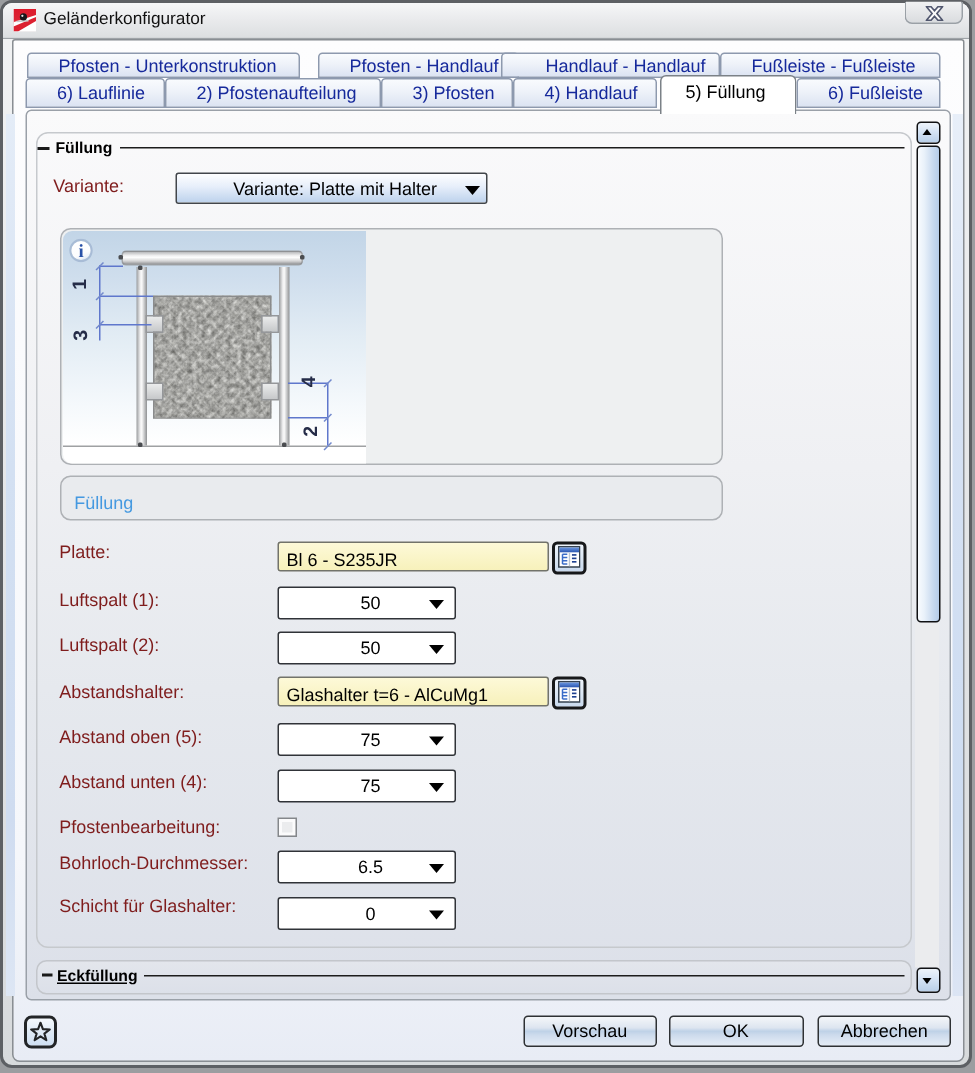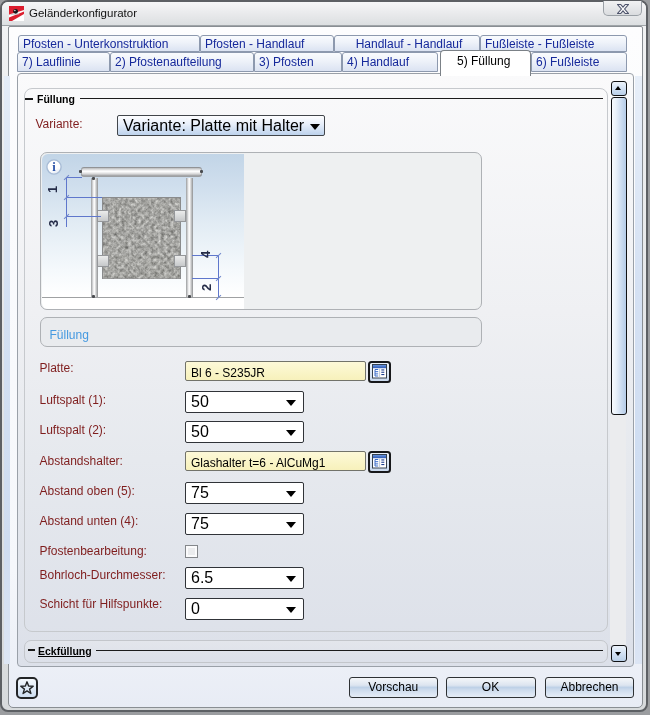--- a/index.html
+++ b/index.html
@@ -14,38 +14,38 @@
     background:linear-gradient(180deg,#f6f7f8 0%,#e9eaec 50%,#dcdfe1 100%); }
   .title-txt { position:absolute; left:29px; top:7px; font-size:11.5px; color:#111; }
   .closebtn { position:absolute; left:603px; top:1px; width:39px; height:15px;
     border:1px solid #9aa0a6; border-top:none; border-radius:0 0 5px 5px;
     background:linear-gradient(180deg,#f1f2f3,#dadcdf); }
   .tabpanel { position:absolute; left:8px; top:26px; width:635px; height:682px;
     border:1px solid #898e93; border-radius:2px 2px 5px 5px;
     background:linear-gradient(180deg,#fdfdfe 0%,#f5f7fb 80%,#e8ecf5 100%); }
   .tab { position:absolute; border:1px solid #8d99ae; border-radius:3px 3px 0 0;
     background:linear-gradient(180deg,#f9fbfe 0%,#eef2f9 45%,#dbe3f2 100%);
-    color:#16299b; font-size:12px; padding-left:4px; z-index:2; white-space:nowrap; }
+    color:#16299b; font-size:12px; padding-left:20px; z-index:2; white-space:nowrap; }
   .tab.r1 { top:35px; height:17px; line-height:16px; }
   .tab.r2 { top:52px; height:20px; line-height:18px; }
   .tab.active { top:50px; height:26px; line-height:21px; background:#ffffff;
     color:#000; border-color:#7b8187; border-bottom:none; z-index:4;
     border-radius:4px 4px 0 0; font-size:12px; padding-left:16px; }
   .pane { position:absolute; left:17px; top:73px; width:617px; height:594px;
     border:1px solid #9aa0a8; border-radius:4px;
     background:linear-gradient(180deg,#fafafb 0%,#eff0f3 40%,#e6e9ee 65%,#dce0e9 100%); z-index:3; }
   .group { position:absolute; left:24px; top:88px; width:584px; height:544px;
     border:1px solid #c6c9cd; border-radius:8px; z-index:4; }
   .grouphead { position:absolute; z-index:6; font-weight:bold; font-size:10.5px; color:#000; }
   .gline { position:absolute; height:1px; background:#1c1c1c; z-index:5; }
   .minus { position:absolute; width:7.5px; height:1.8px; background:#1a1a1a; z-index:6; }
   .lbl { position:absolute; font-size:12px; color:#7f1d1d; z-index:6; line-height:13px; }
   .combo { position:absolute; height:22px; width:119px; background:#ffffff;
-    border:1px solid #303338; border-radius:2px; font-size:16px; color:#000;
-    line-height:20px; padding-left:5px; z-index:6; }
+    border:1px solid #303338; border-radius:2px; font-size:12px; color:#000;
+    line-height:20px; padding-left:5px; z-index:6;text-align:center; }
   .combo .arr { position:absolute; right:7px; top:8px; width:0; height:0;
     border-left:5.5px solid transparent; border-right:5.5px solid transparent;
     border-top:6px solid #000; }
   .yellow { position:absolute; height:20px; width:181px;
     background:linear-gradient(180deg,#fdf9d8,#f7f1bb);
     border:1px solid #72736a; border-radius:2px; font-size:12px; color:#000;
     line-height:19.5px; padding-left:5px; padding-top:1.5px; z-index:6; }
   .catbtn { position:absolute; width:23px; height:22px; border:2px solid #17181a;
     border-radius:3.5px; background:linear-gradient(180deg,#eef4fb,#c9d9ed); z-index:6; }
   .btn { position:absolute; height:21px; width:90px; border:1px solid #2e3134;
@@ -88,25 +88,25 @@
   <circle cx="5.9" cy="4.5" r="0.75" fill="#e8e8ea"></circle>
 </svg>
 <div class="title-txt">Geländerkonfigurator</div>
 <div class="closebtn"></div>
 <svg class="abs" style="left:617px;top:4px;z-index:6;" width="12" height="10" viewBox="0 0 12 10">
   <path d="M0.6 0.5 L3.7 0.5 L6 3.2 L8.3 0.5 L11.4 0.5 L7.6 5 L11.4 9.5 L8.3 9.5 L6 6.8 L3.7 9.5 L0.6 9.5 L4.4 5 Z" fill="#fafafa" stroke="#50566e" stroke-width="1.1" stroke-linejoin="miter"></path>
 </svg>
 <div class="tabpanel"></div>
 
 <div class="tab r1" style="left:18px;width:182px;">Pfosten - Unterkonstruktion</div>
-<div class="tab r1" style="left:200px;width:134px;">Pfosten - Handlauf</div>
+<div class="tab r1" style="left:212px;width:134px;">Pfosten - Handlauf</div>
 <div class="tab r1" style="left:334px;width:146px;text-align:center;">Handlauf - Handlauf</div>
 <div class="tab r1" style="left:480px;width:147px;">Fußleiste - Fußleiste</div>
 
-<div class="tab r2" style="left:17px;width:93px;">7) Lauflinie</div>
+<div class="tab r2" style="left:17px;width:93px;">6) Lauflinie</div>
 <div class="tab r2" style="left:110px;width:144px;">2) Pfostenaufteilung</div>
 <div class="tab r2" style="left:254px;width:88px;">3) Pfosten</div>
 <div class="tab r2" style="left:342px;width:96px;">4) Handlauf</div>
 <div class="tab active" style="left:440px;width:91px;">5) Füllung</div>
 <div class="tab r2" style="left:531px;width:96px;">6) Fußleiste</div>
 
 <div class="abs" style="left:635px;top:76px;width:7px;height:588px;background:linear-gradient(180deg,#e8eff9,#d5e1f3 35%,#cddcf1 80%,#dce5f4);z-index:2;"></div>
 <div class="abs" style="left:3.5px;top:76px;width:6px;height:588px;background:linear-gradient(180deg,#e4ecf7,#d3e0f2 40%,#cfdcf0 80%,#dde6f4);z-index:2;"></div>
 <div class="pane"></div>
 <div class="group"></div>
@@ -244,21 +244,21 @@
 
 <div class="lbl" style="left:39.5px;top:515px;">Abstand unten (4):</div>
 <div class="combo" style="left:185px;top:512.5px;">75<span class="arr"></span></div>
 
 <div class="lbl" style="left:39.5px;top:545px;">Pfostenbearbeitung:</div>
 <div class="abs" style="left:185px;top:545.3px;width:13px;height:13px;border:1.4px solid #84878b;background:#ebecee;box-shadow:inset 0 0 0 2px #fbfbfc;z-index:6;"></div>
 
 <div class="lbl" style="left:39.5px;top:568.5px;">Bohrloch-Durchmesser:</div>
 <div class="combo" style="left:185px;top:567px;">6.5<span class="arr"></span></div>
 
-<div class="lbl" style="left:39.5px;top:597.5px;">Schicht für Hilfspunkte:</div>
+<div class="lbl" style="left:39.5px;top:597.5px;">Schicht für Glashalter:</div>
 <div class="combo" style="left:185px;top:598px;">0<span class="arr"></span></div>
 
 <div class="abs" style="left:24px;top:639.5px;width:584px;height:23px;border:1px solid #c3c6cb;border-radius:7px;background:linear-gradient(180deg,#e3e6ec,#dce0e9);z-index:4;"></div>
 <div class="minus" style="left:27.5px;top:649.2px;"></div>
 <div class="grouphead" style="left:38px;top:644.5px;text-decoration:underline;">Eckfüllung</div>
 <div class="gline" style="left:96px;top:649.5px;width:507px;"></div>
 
 <div class="abs" style="left:610px;top:415px;width:16px;height:230px;background:#ebecee;z-index:6;"></div>
 <div class="sbtn" style="left:610.5px;top:80.5px;width:16px;height:15.5px;"></div>
 <div class="abs" style="left:614.8px;top:86px;width:0;height:0;border-left:3.8px solid transparent;border-right:3.8px solid transparent;border-bottom:4.8px solid #000;z-index:8;"></div>

